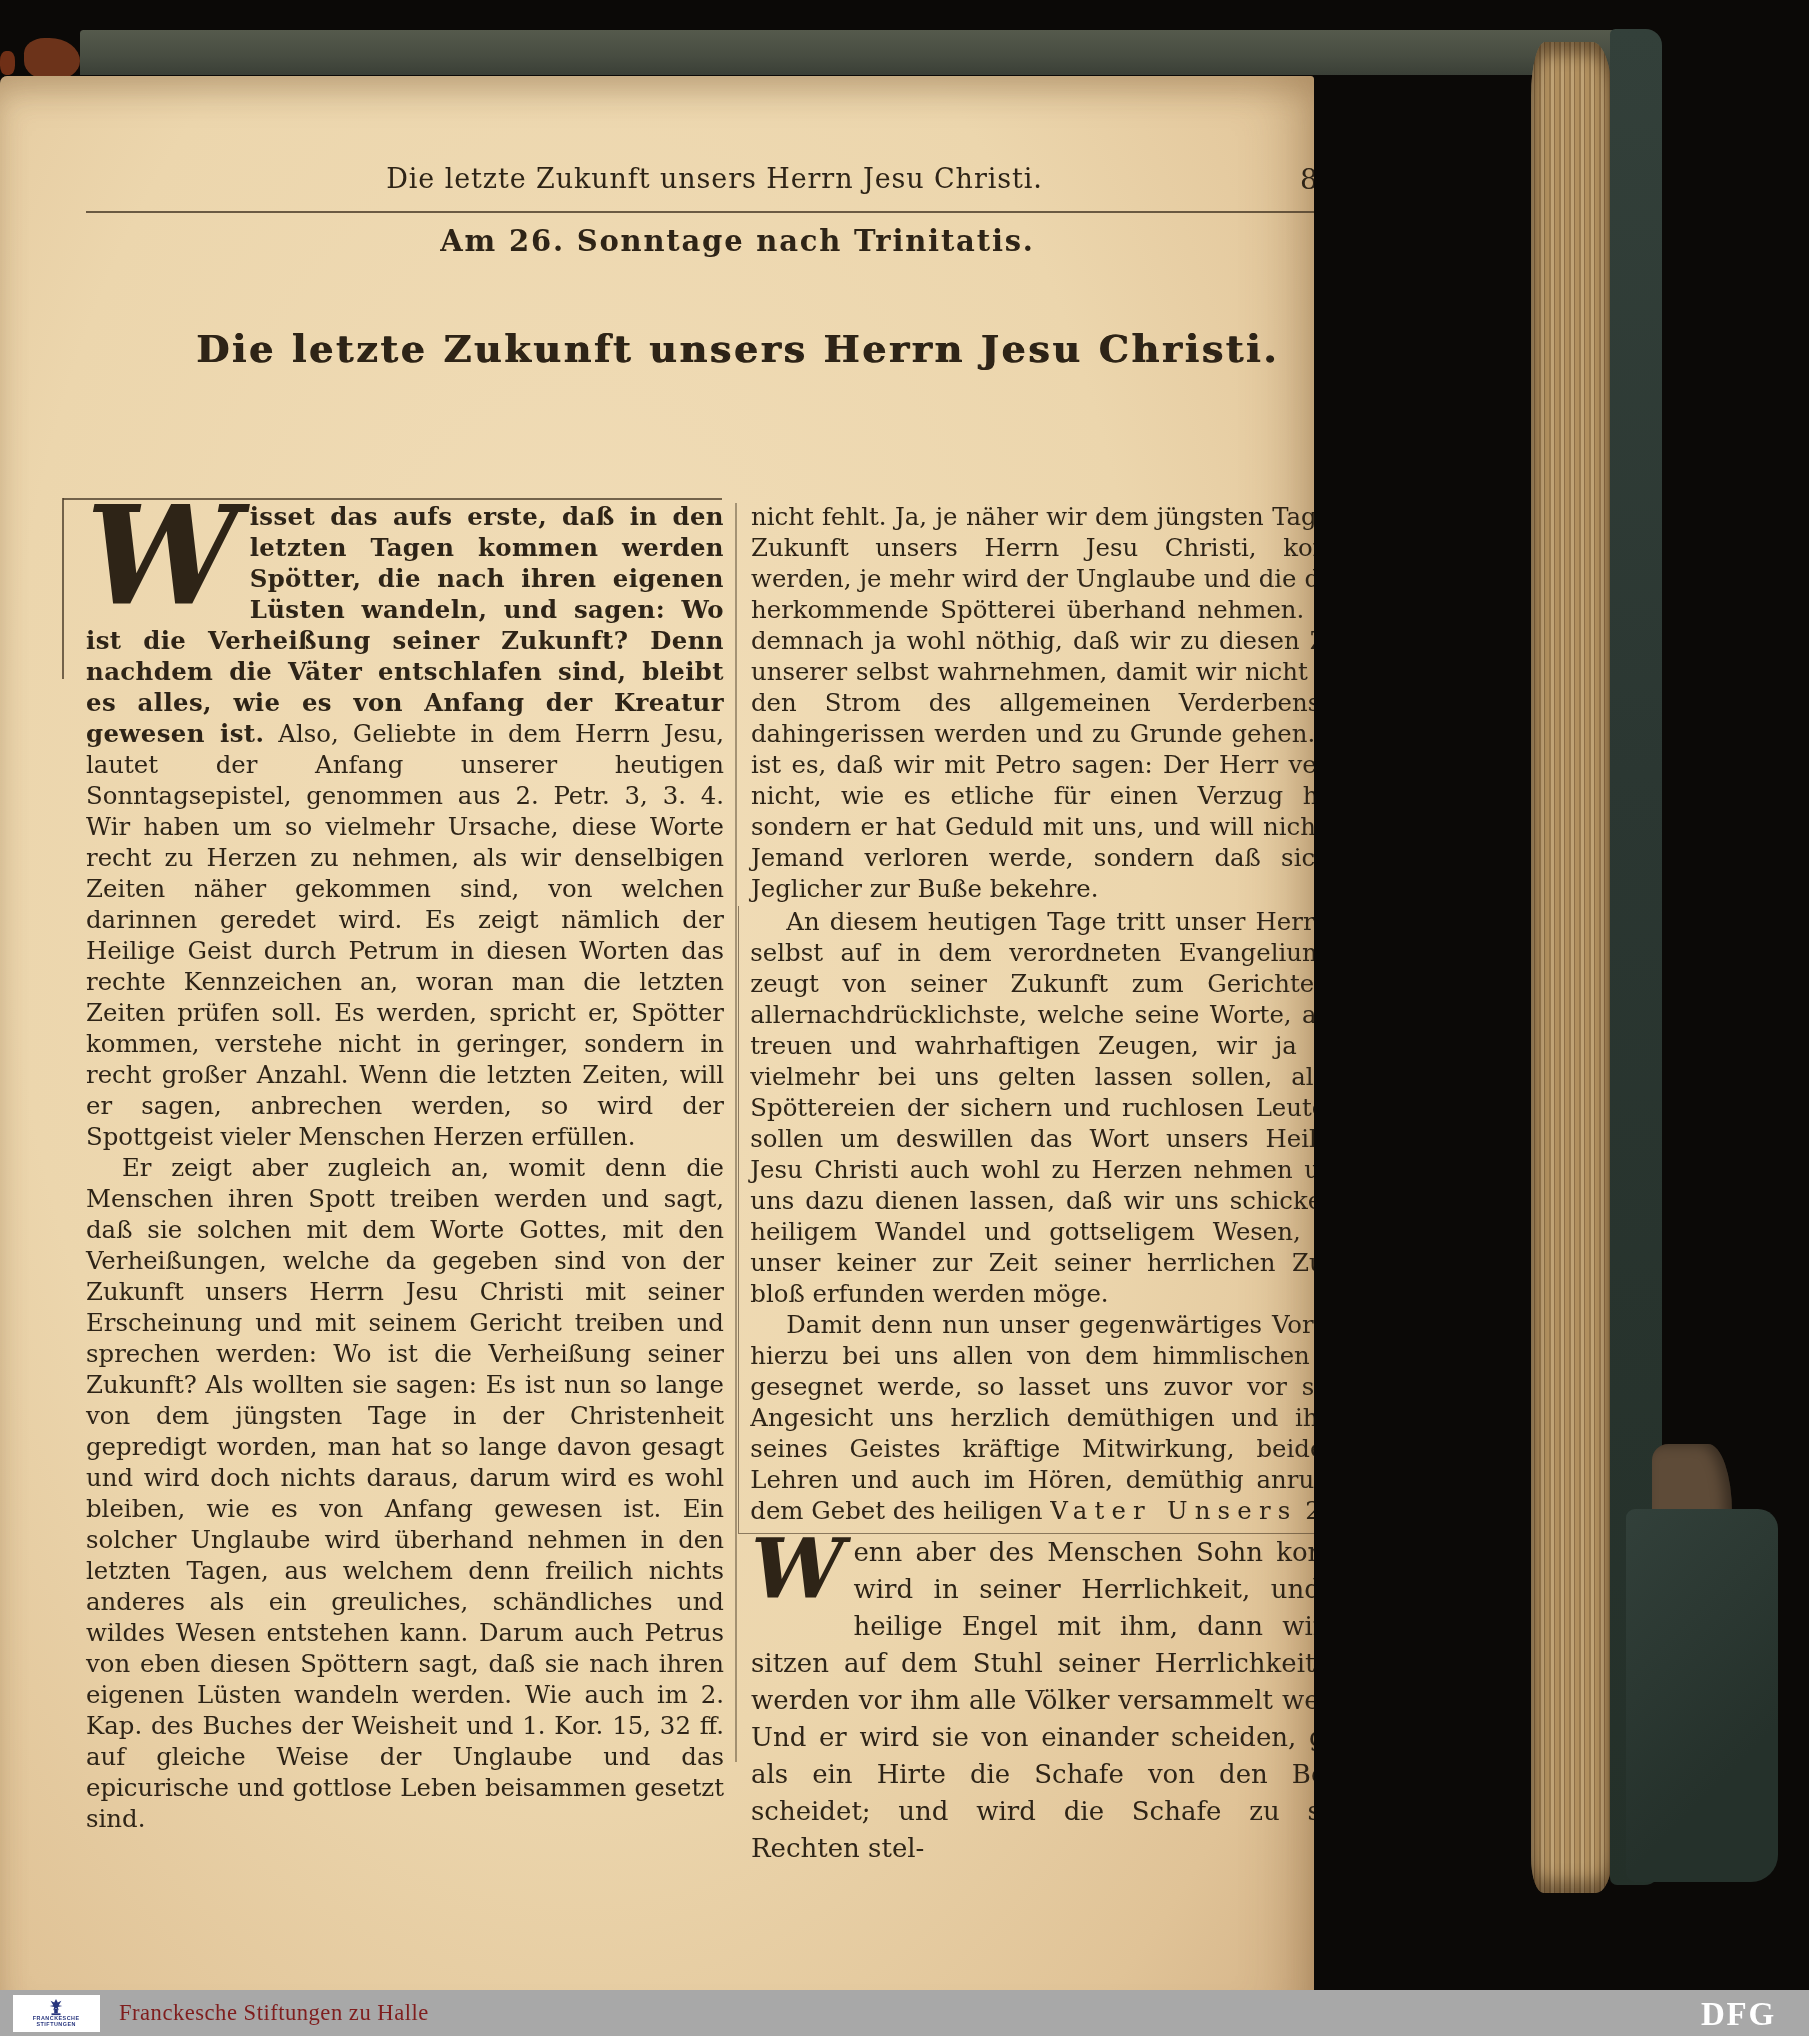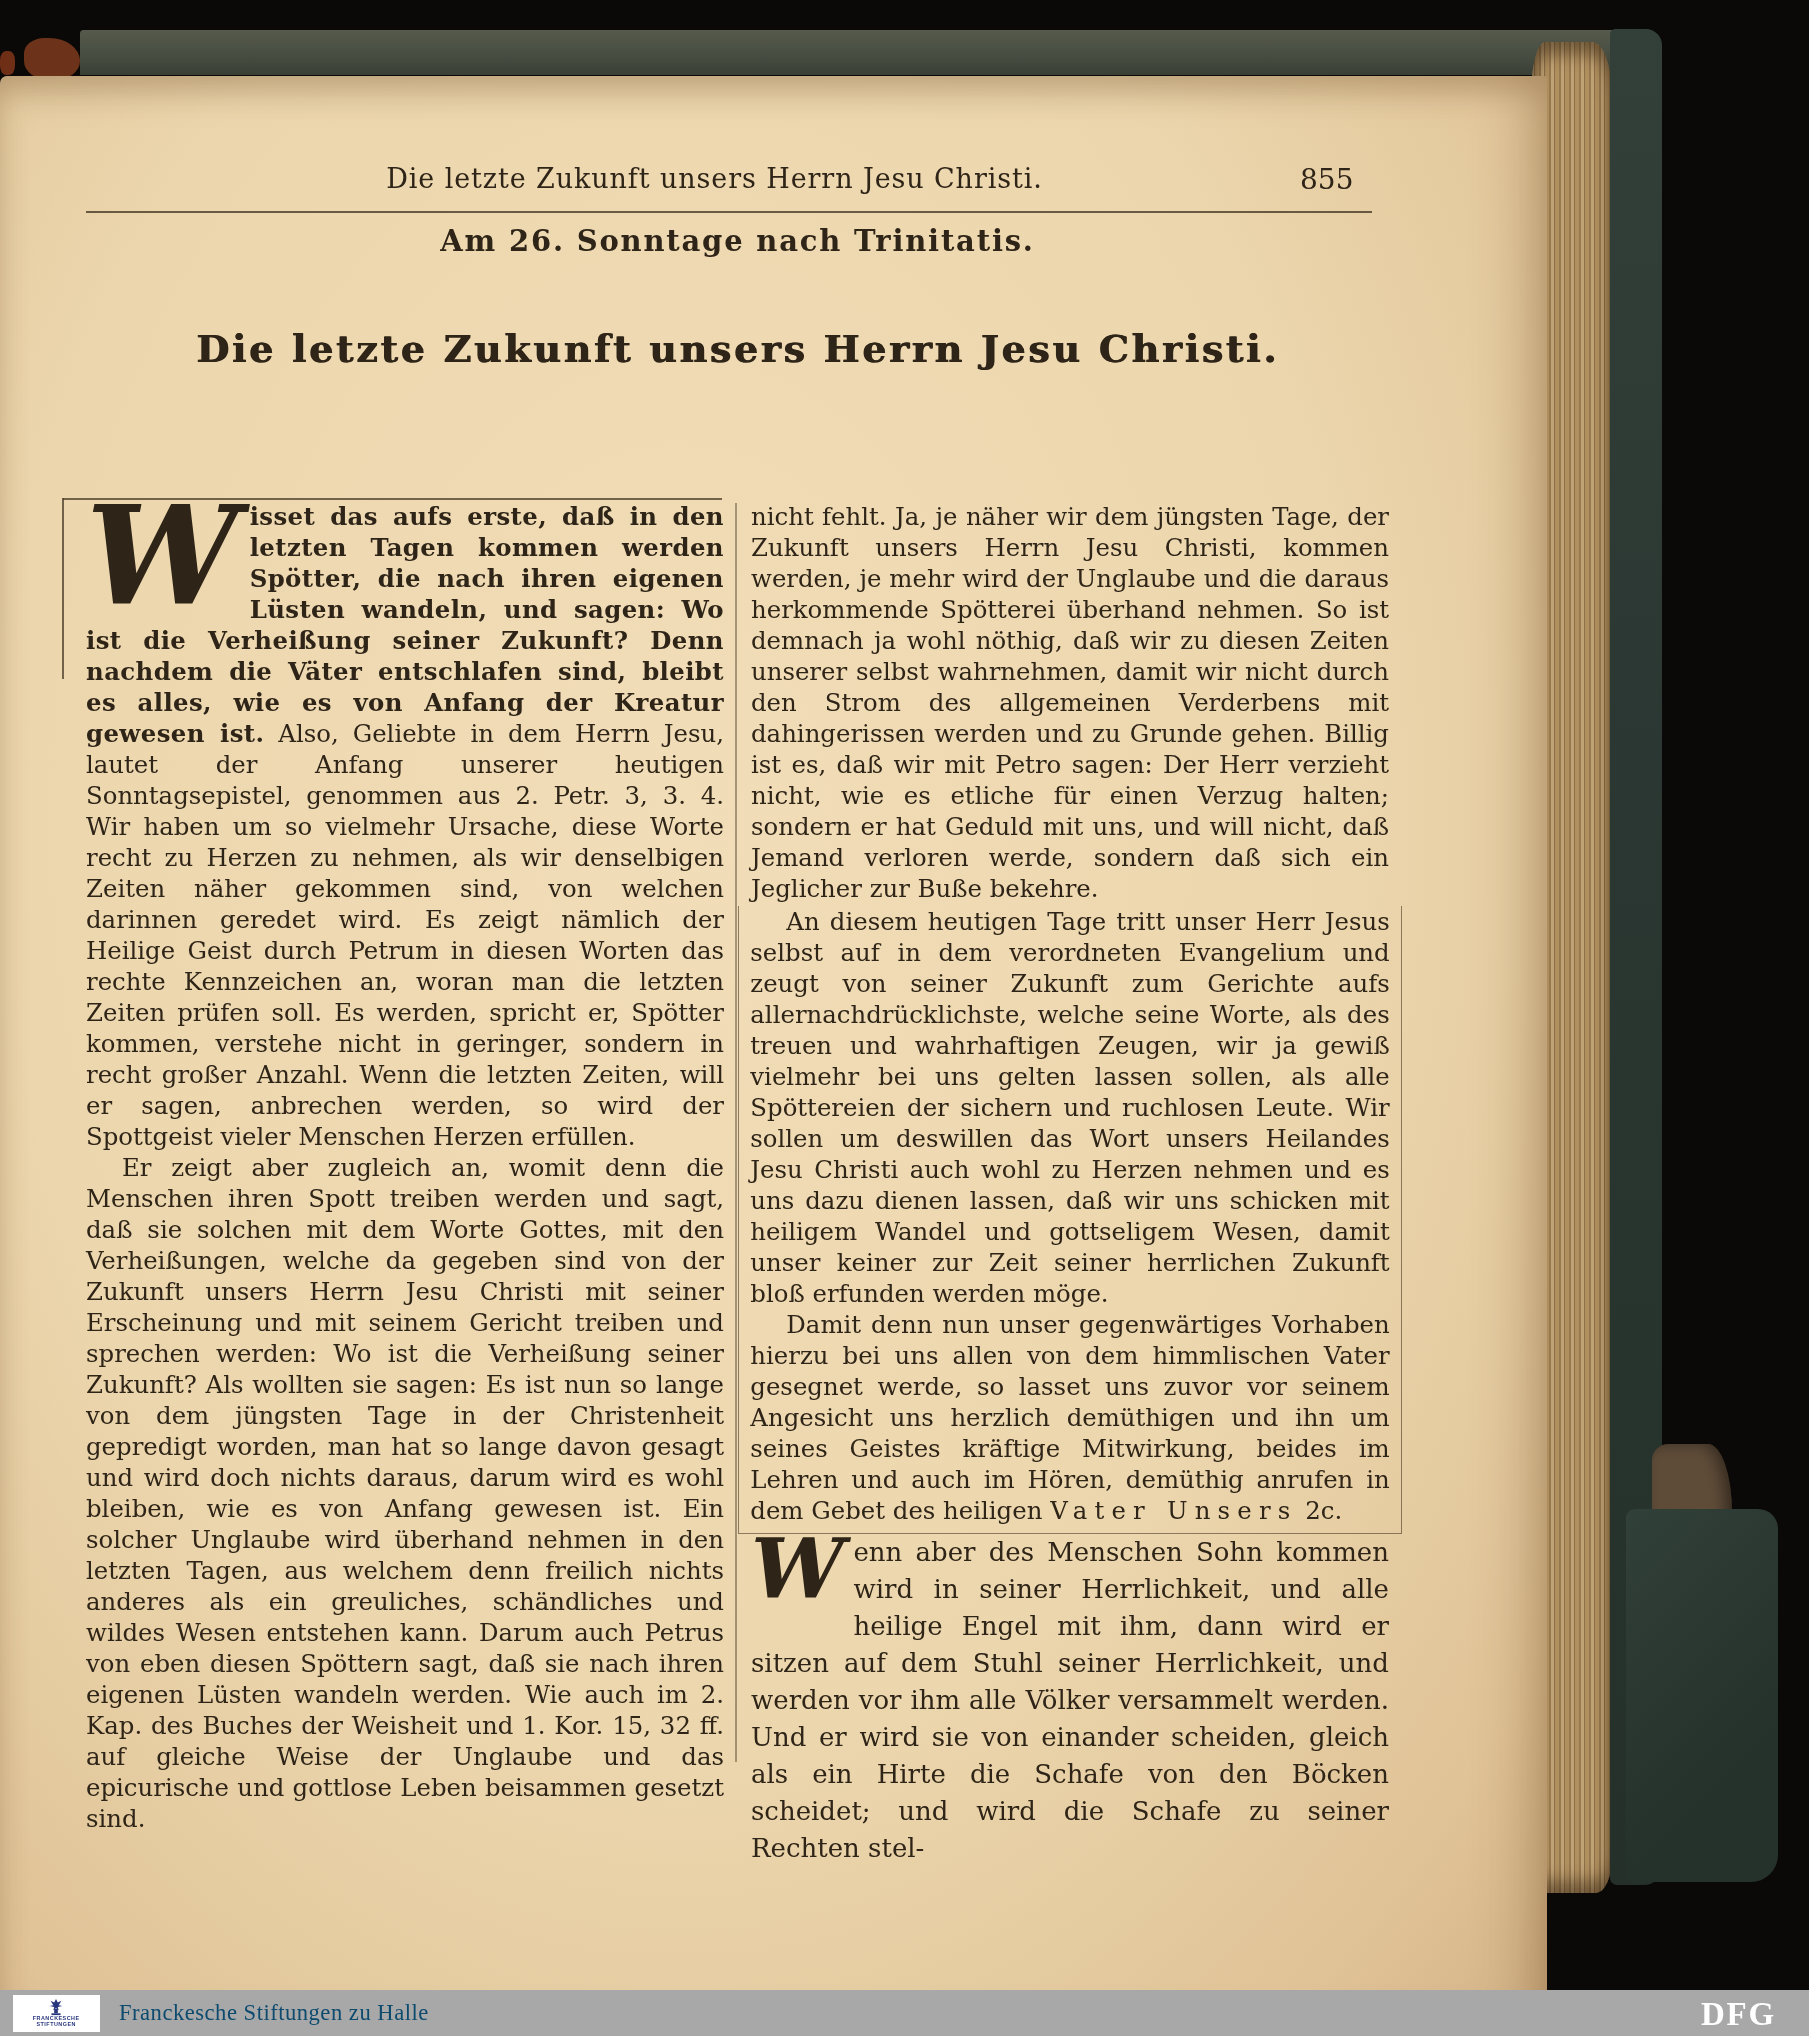--- a/index.html
+++ b/index.html
@@ -21,21 +21,21 @@
              box-shadow:inset 0 12.7px 16.3px rgba(40,25,10,.45), inset 0 -12.7px 16.3px rgba(40,25,10,.45);}
   .cover-right{position:absolute;left:1610px;top:29px;width:52px;height:1856px;
                background:linear-gradient(180deg,#33403a,#2b3732 40%,#243029);
                border-radius:5.4px 16.3px 18px 7.2px;}
   .ribbon{position:absolute;left:1652px;top:1444px;width:80px;height:228px;background:#5e4b38;
           border-radius:16.3px 30% 45% 30%;box-shadow:inset -7.2px 0 12.7px rgba(0,0,0,.4);}
   .cover-corner{position:absolute;left:1626px;top:1509px;width:152px;height:373px;
                 background:linear-gradient(135deg,#32403a,#25312b 70%);
                 border-radius:9px 20px 27px 11px;}
   
-  .paper{position:absolute;left:0;top:76px;width:1547px;height:1960px;overflow:hidden;
+  .paper{position:absolute;left:0;top:76px;width:1314px;height:1960px;overflow:hidden;
          background:radial-gradient(ellipse at 44% 38%,#f1ddb8 0%,#ecd6ad 55%,#e0c397 85%,#d3b287 100%);
          border-radius:7.2px 3.6px 0 0;
          box-shadow:inset -23.5px 0 50px rgba(110,75,35,.28), inset 0 16.3px 27px rgba(110,75,35,.22);
          color:var(--ink);}
   .running-head{position:absolute;left:86px;top:87px;width:1257px;text-align:center;
                 font-size:27px;letter-spacing:0.9px;}
   .page-number{position:absolute;left:1300px;top:87px;font-size:28px;}
   .head-rule{position:absolute;left:86px;top:135px;width:1286px;height:1.8px;background:var(--rule);opacity:.8;}
   .occasion-title{position:absolute;left:86px;top:148px;width:1303px;text-align:center;
                   font-size:29px;font-weight:bold;letter-spacing:1.8px;}
@@ -63,21 +63,21 @@
   .gospel{font-size:26px;line-height:37px;}
   .dropcap-small{float:left;font-size:83px;line-height:60px;height:72px;padding:3.6px 11px 0 0;
                  font-weight:bold;font-style:italic;letter-spacing:-1.8px;}
   
   .footer-bar{position:absolute;left:0;top:1990px;width:1809px;height:46px;background:var(--footer-gray);z-index:5;}
   .archive-logo-box{position:absolute;left:12.7px;top:4.5px;width:87px;height:37px;background:#fff;
                     display:flex;flex-direction:column;align-items:center;justify-content:center;}
   .archive-logo-box svg{display:block;}
   .archive-logo-text{font-family:"Liberation Sans",sans-serif;font-size:5.4px;line-height:5.9px;
                      color:var(--logo-blue);text-align:center;letter-spacing:0.5px;width:72px;font-weight:bold;}
-  .archive-name{position:absolute;left:119px;top:0;height:46px;line-height:46px;color:#0c4a6e;
+  .archive-name{position:absolute;left:119px;top:0;height:46px;line-height:46px;color:#7f1d1d;
                 font-family:"Liberation Serif",serif;font-size:22.6px;letter-spacing:0.5px;}
   .dfg-logo{position:absolute;right:33px;top:0;height:46px;line-height:48px;color:#fff;
             font-family:Liberation Serif, serif;font-size:33px;font-weight:bold;letter-spacing:1.8px;}
 </style>
 </head>
 <body>
 
 <div class="stage">
 
   <div class="cover-top"></div>

